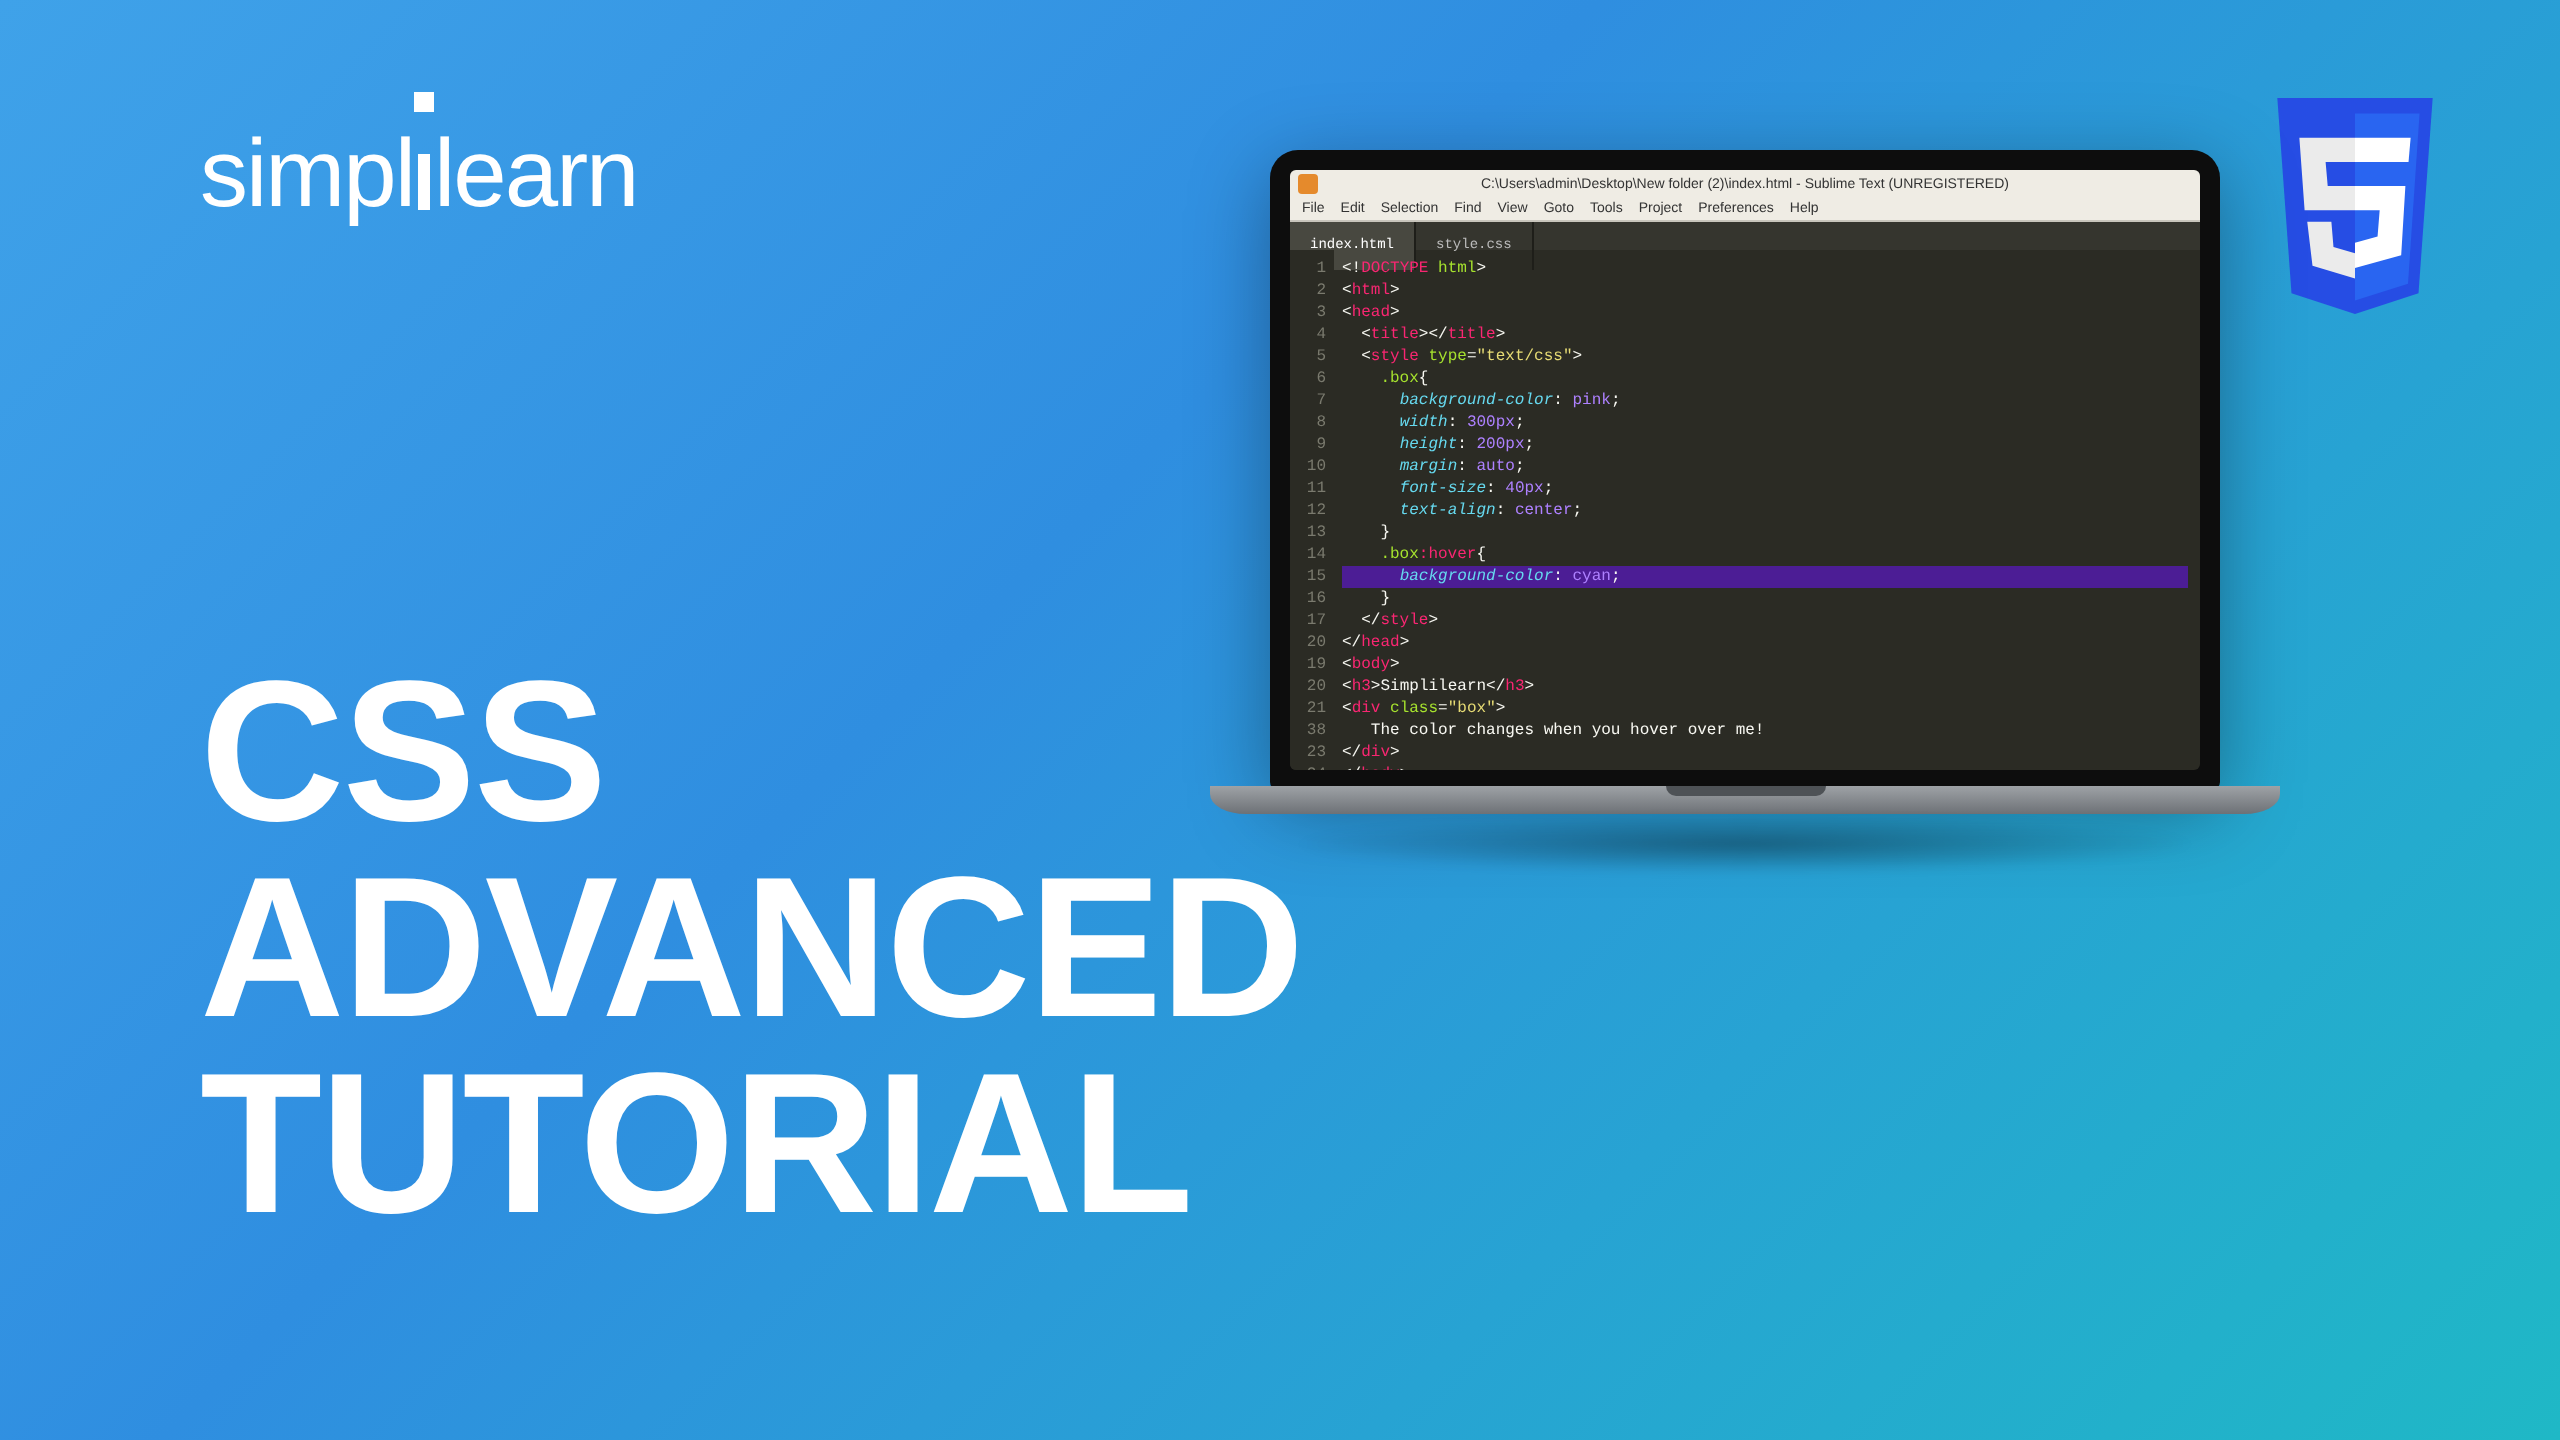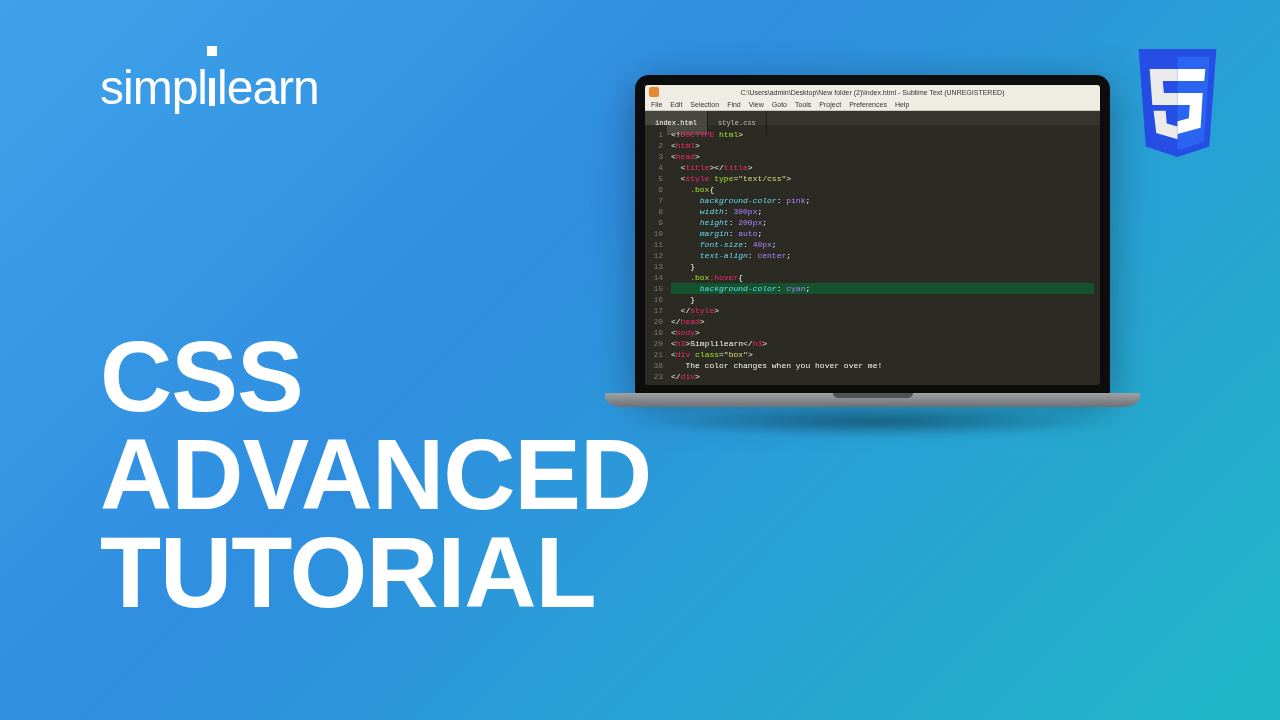--- a/index.html
+++ b/index.html
@@ -177,21 +177,21 @@
     line-height:11px;
   }
   .code{
     flex:1;
     padding:4px 6px 0 4px;
     font-size:8px;
     line-height:11px;
     white-space:pre;
   }
   .code .line{ display:block; min-height:11px; }
-  .code .hl{ background:#14532d; display:inline-block; width:100%; }
+  .code .hl{ background:#4c1d95; display:inline-block; width:100%; }
   .t-punc  { color:#f8f8f2; }
   .t-tag   { color:#f92672; }
   .t-doctype{ color:#f92672;text-align:center; }
   .t-attr  { color:#a6e22e; }
   .t-str   { color:#e6db74; }
   .t-sel   { color:#a6e22e;margin-top:23px; }
   .t-prop  { color:#66d9ef; font-style:italic; }
   .t-val   { color:#ae81ff; }
   .t-kw    { color:#f92672; }
   .t-text  { color:#f8f8f2; }

